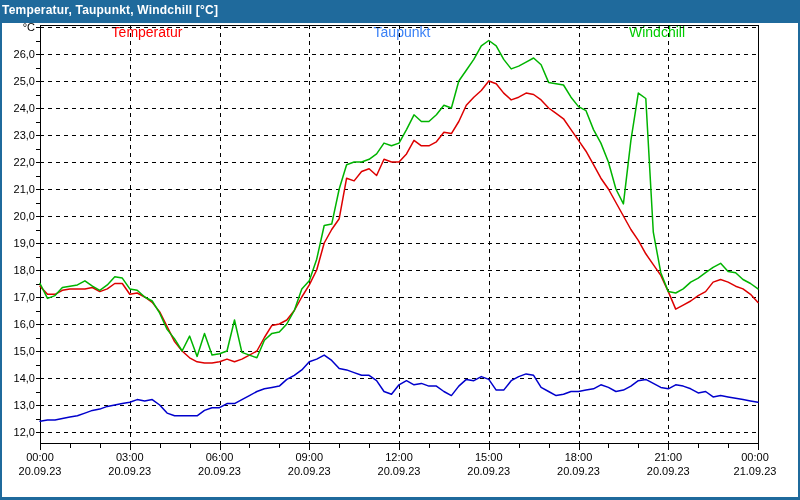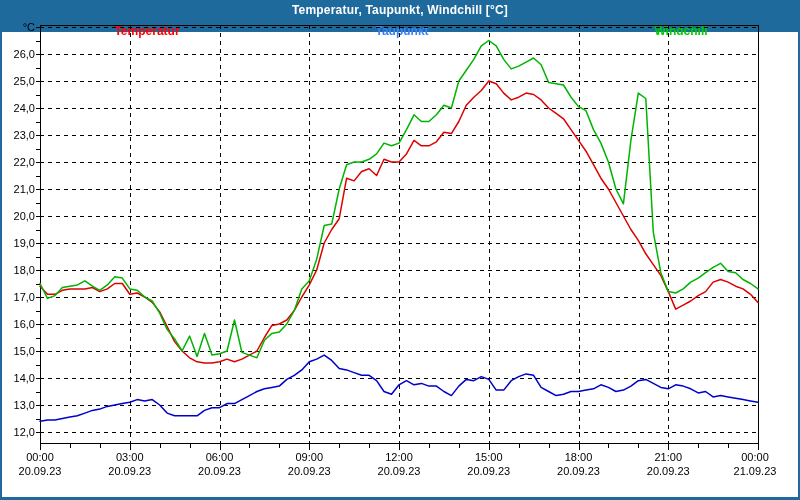--- a/index.html
+++ b/index.html
@@ -3,26 +3,26 @@
 <meta charset="utf-8">
 <style>
   html,body{margin:0;padding:0;background:#ffffff;}
   .window{
     position:relative;width:800px;height:500px;box-sizing:border-box;
     background:#ffffff;
     border-left:2px solid #1f6a9c;border-right:2px solid #1f6a9c;border-bottom:3px solid #1f6a9c;
     font-family:"Liberation Sans",sans-serif;overflow:hidden;
   }
   .titlebar{
-    height:32px;background:#1f6a9c;color:#ffffff;
-    font-size:12px;font-weight:bold;line-height:21px;text-align:center;
+    height:23px;background:#1f6a9c;color:#ffffff;
+    font-size:12px;font-weight:bold;line-height:21px;text-align:left;
     letter-spacing:0.2px;
   }
-  .legend-item{position:absolute;top:24px;transform:translateX(-50%);font-size:12px;white-space:nowrap;font-weight:bold;}
-  #lg0{left:145px;} #lg1{left:400px;} #lg2{left:679px;}
+  .legend-item{position:absolute;top:24px;transform:translateX(-50%);font-size:14px;white-space:nowrap;}
+  #lg0{left:145px;} #lg1{left:400px;} #lg2{left:655px;}
   svg{position:absolute;left:0;top:0;}
   text{font-family:"Liberation Sans",sans-serif;font-size:11px;fill:#000;}
 </style>
 </head>
 <body>
 
 <div class="window">
   <div class="titlebar" style="background: rgb(31, 106, 156);">Temperatur, Taupunkt, Windchill [°C]</div>
 
   <span class="legend-item" id="lg0" style="color: rgb(255, 0, 0);">Temperatur</span>

